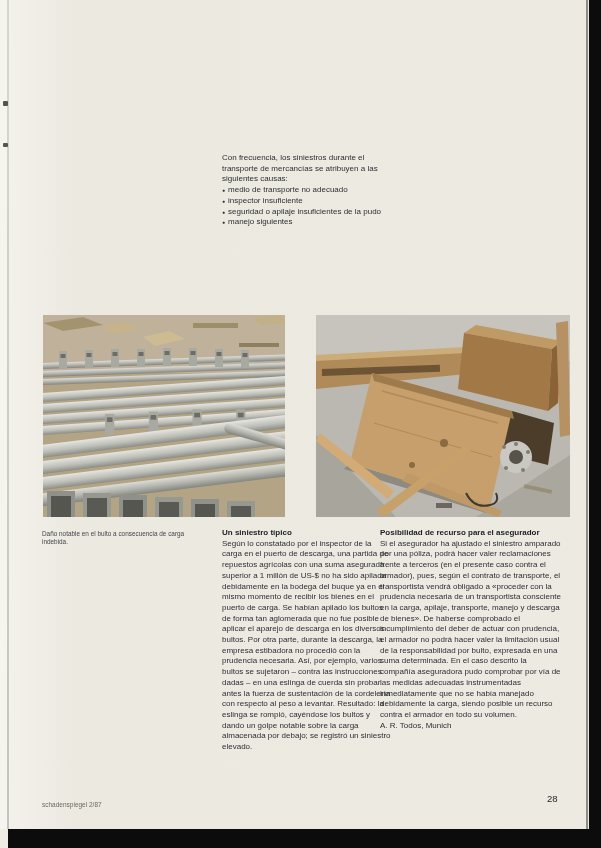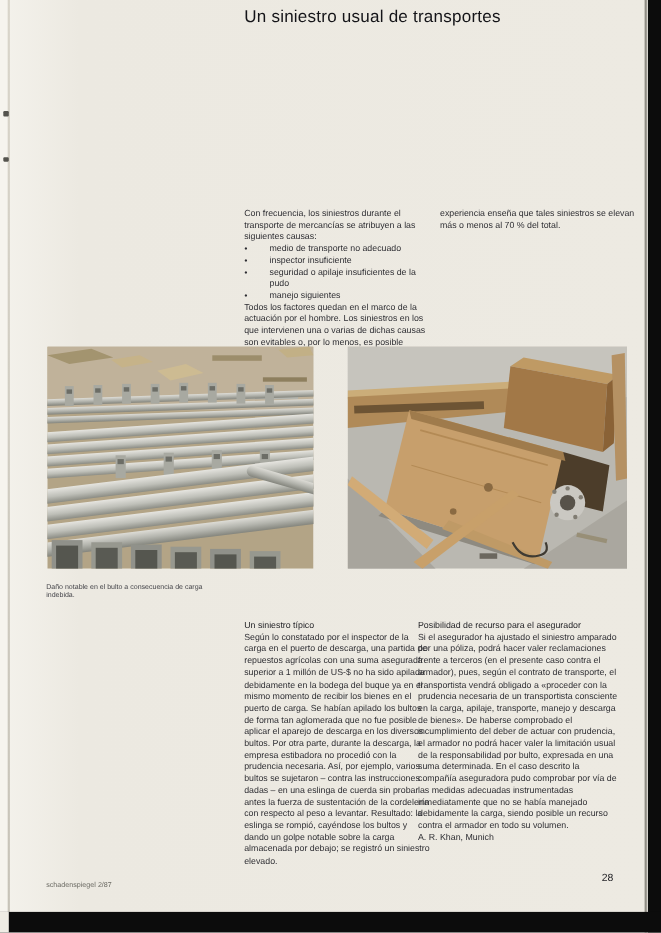--- a/index.html
+++ b/index.html
@@ -6,56 +6,55 @@
   .page{
     position:relative;width:601px;height:848px;overflow:hidden;
     background:linear-gradient(90deg,#f4f2ec 0%,#ece9e1 12%,#edeae2 100%);
     font-family:"Liberation Sans","DejaVu Sans",sans-serif;
     color:#2a2a2e;
   }
   .title{
     position:absolute;left:222px;top:7px;margin:0;
     font-size:15.5px;font-weight:normal;color:#141418;letter-spacing:.2px;
   }
-  .col{position:absolute;font-size:8px;line-height:10.7px;color:#2e2e33;margin-top:36px;}
+  .col{position:absolute;font-size:8px;line-height:10.7px;color:#2e2e33;}
   .col p{margin:0;}
   .intro-col1{left:222px;top:153px;width:172px;}
   .intro-col2{left:400px;top:153px;width:183px;}
   .causes{margin:0;padding:0;list-style:none;}
-  .causes li{display:flex;gap:20px;}
+  .causes li{display:flex;gap:3px;}
   .dot{font-size:5px;line-height:10.7px;flex:0 0 auto;}
   .photo{position:absolute;margin:0;padding:0;}
   .photo-left{left:43px;top:315px;width:242px;height:202px;}
   .photo-right{left:316px;top:315px;width:254px;height:202px;}
   .caption{position:absolute;left:42px;top:530px;width:158px;margin:0;
     font-size:6.4px;line-height:7.8px;color:#45454a;}
   .section-mid{left:222px;top:528px;width:171px;}
   .section-right{left:380px;top:528px;width:183px;}
-  .col h3{margin:0;font-size:8px;line-height:10.7px;font-weight:normal;color:#1e1e22;}
+  .col h3{margin:0;font-size:8px;line-height:10.7px;font-weight:bold;color:#1e1e22;}
   .byline{margin:0;}
   .footer-left{position:absolute;left:42px;top:801px;font-size:6.5px;color:#6b6a63;}
   .page-num{position:absolute;left:547px;top:793px;font-size:9.5px;color:#26262a;}
   
   .edge-left-pale{position:absolute;left:0;top:0;width:7px;height:848px;background:#f6f4ee;}
   .edge-left-line{position:absolute;left:7px;top:0;width:2px;height:832px;
     background:linear-gradient(#d9d5ca,#c7c3b8);}
   .reg-mark{position:absolute;background:#55544e;border-radius:1px;}
   .reg-mark-1{left:3px;top:101px;width:5px;height:5px;}
   .reg-mark-2{left:3px;top:143px;width:5px;height:4px;}
   .edge-right-line{position:absolute;left:586px;top:0;width:2px;height:848px;background:#8f8d84;}
   .edge-right{position:absolute;left:589px;top:0;width:12px;height:848px;background:#0c0c0c;}
   .edge-bottom{position:absolute;left:0;top:829px;width:601px;height:19px;background:#0c0c0c;}
   .edge-bottom-notch{position:absolute;left:0;top:829px;width:8px;height:19px;background:#efece4;}
 </style>
 </head>
 <body>
 
 <div class="page">
 
-  <h1 class="title">Un siniestro usual de transportes</h1>
 
   <div class="col intro-col1">
     <p>Con frecuencia, los siniestros durante el transporte de mercancías se atribuyen a las siguientes causas:</p>
     <ul class="causes">
       <li>
           <span class="dot">●</span>
           <span>medio de transporte no adecuado</span>
         </li>
       <li>
           <span class="dot">●</span>
@@ -63,26 +62,22 @@
         </li>
       <li>
           <span class="dot">●</span>
           <span>seguridad o apilaje insuficientes de la pudo</span>
         </li>
       <li>
           <span class="dot">●</span>
           <span>manejo siguientes</span>
         </li>
     </ul>
-    <p>Todos los factores quedan en el marco de la actuación por el hombre. Los siniestros en los que intervienen una o varias de dichas causas son evitables o, por lo menos, es posible aminorarlos. La</p>
   </div>
 
-  <div class="col intro-col2">
-    <p>experiencia enseña que tales siniestros se elevan más o menos al 70 % del total.</p>
-  </div>
 
   <figure class="photo photo-left">
     <svg viewBox="0 0 242 202" width="242" height="202">
       <defs>
         <linearGradient id="pg" x1="0" y1="0" x2="0" y2="1">
           <stop offset="0" stop-color="#dddcd6"></stop>
             <stop offset=".5" stop-color="#b4b5ae"></stop>
             <stop offset="1" stop-color="#84857d"></stop>
         </linearGradient>
         <linearGradient id="pg2" x1="0" y1="0" x2="0" y2="1">
@@ -191,21 +186,21 @@
   <p class="caption">Daño notable en el bulto a consecuencia de carga indebida.</p>
 
   <div class="col section-mid">
     <h3>Un siniestro típico</h3>
     <p>Según lo constatado por el inspector de la carga en el puerto de descarga, una partida de repuestos agrícolas con una suma asegurada superior a 1 millón de US-$ no ha sido apilada debidamente en la bodega del buque ya en el mismo momento de recibir los bienes en el puerto de carga. Se habían apilado los bultos de forma tan aglomerada que no fue posible aplicar el aparejo de descarga en los diversos bultos. Por otra parte, durante la descarga, la empresa estibadora no procedió con la prudencia necesaria. Así, por ejemplo, varios bultos se sujetaron – contra las instrucciones dadas – en una eslinga de cuerda sin probar antes la fuerza de sustentación de la cordelería con respecto al peso a levantar. Resultado: la eslinga se rompió, cayéndose los bultos y dando un golpe notable sobre la carga almacenada por debajo; se registró un siniestro elevado.</p>
   </div>
 
   <div class="col section-right">
     <h3>Posibilidad de recurso para el asegurador</h3>
     <p>Si el asegurador ha ajustado el siniestro amparado por una póliza, podrá hacer valer reclamaciones frente a terceros (en el presente caso contra el armador), pues, según el contrato de transporte, el transportista vendrá obligado a «proceder con la prudencia necesaria de un transportista consciente en la carga, apilaje, transporte, manejo y descarga de bienes». De haberse comprobado el incumplimiento del deber de actuar con prudencia, el armador no podrá hacer valer la limitación usual de la responsabilidad por bulto, expresada en una suma determinada. En el caso descrito la compañía aseguradora pudo comprobar por vía de las medidas adecuadas instrumentadas inmediatamente que no se había manejado debidamente la carga, siendo posible un recurso contra el armador en todo su volumen.</p>
-    <p class="byline">A. R. Khan, Munich</p>
+    <p class="byline">A. R. Todos, Munich</p>
   </div>
 
   <span class="footer-left">schadenspiegel 2/87</span>
   <span class="page-num">28</span>
 
   <div class="edge-left-pale"></div>
   <div class="edge-left-line"></div>
   <div class="reg-mark reg-mark-1"></div>
   <div class="reg-mark reg-mark-2"></div>
   <div class="edge-right-line"></div>

